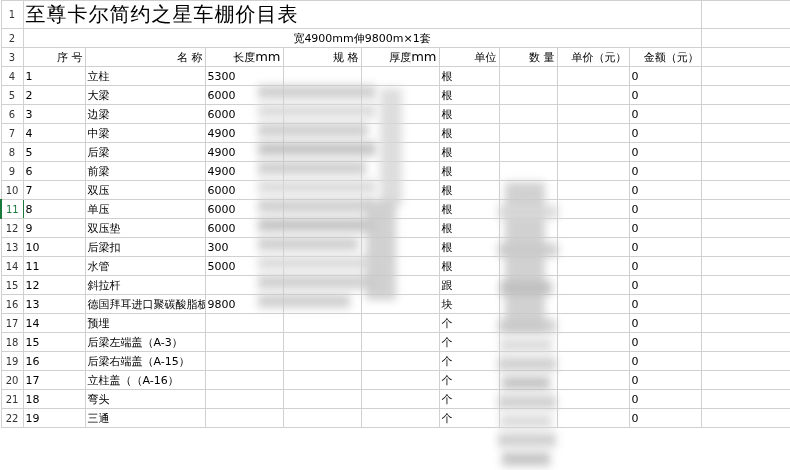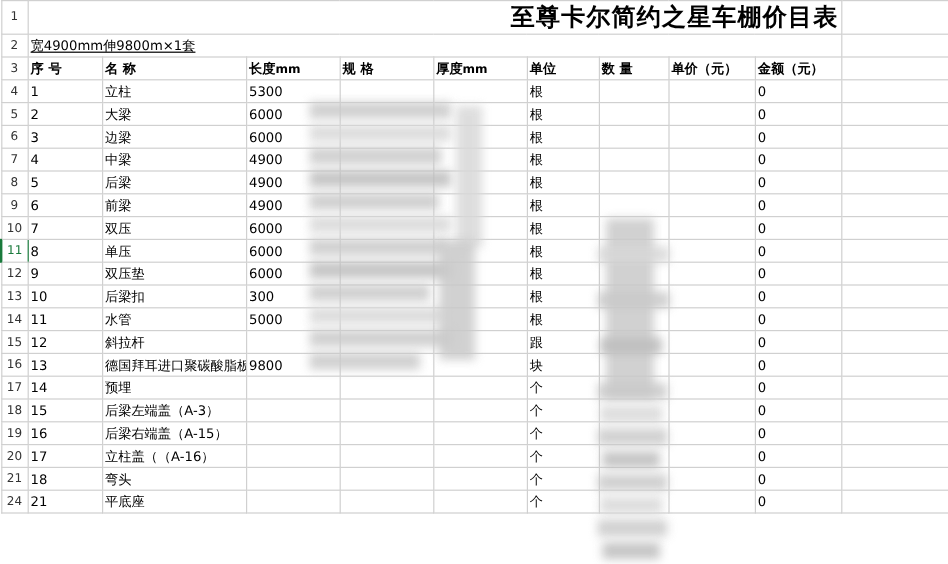--- a/index.html
+++ b/index.html
@@ -39,38 +39,37 @@
   .c-name{width:120px;}
   .c-len{width:78px;}
   .c-spec{width:78px;}
   .c-thick{width:78px;}
   .c-unit{width:60px;}
   .c-qty{width:58px;}
   .c-price{width:72px;}
   .c-amount{width:72px;}
 
   .title-cell{
-    text-align:right;
+    text-align:left;
     font-size:20px;
-    font-weight:bold;
+    font-weight:normal;
     letter-spacing:1px;
     height:28px;
   }
   .subtitle-cell{
+    text-align:center;
     font-size:11px;
     height:17px;
-    text-decoration:underline;
   }
   .hdr-cell{
-    text-align:left;
+    text-align:right;
     font-size:11px;
     height:20px;
-    font-weight:bold;
-  }
-  .hdr-cell .sub{font-size:10px;vertical-align:baseline;}
+  }
+  .hdr-cell .sub{font-size:13px;vertical-align:baseline;}
   .num0{text-align:left;}
   .blank{}
   
   .blurwrap{position:absolute;left:0;top:0;width:790px;height:470px;pointer-events:none;}
   .blur{
     position:absolute;
     background:#c9c9c9;
     filter:blur(4px);
     opacity:.85;
   }
@@ -369,35 +368,35 @@
         <td></td>
         <td></td>
         <td></td>
         <td>个</td>
         <td></td>
         <td></td>
         <td class="num0">0</td>
         <td class="blank"></td>
       </tr>
 
-
-
-      <tr>
-        <td class="rowhdr">24</td>
-        <td>21</td>
-        <td>平底座</td>
-        <td></td>
-        <td></td>
-        <td></td>
-        <td>个</td>
-        <td></td>
-        <td></td>
-        <td class="num0">0</td>
-        <td class="blank"></td>
-      </tr>
+      <tr>
+        <td class="rowhdr">22</td>
+        <td>19</td>
+        <td>三通</td>
+        <td></td>
+        <td></td>
+        <td></td>
+        <td>个</td>
+        <td></td>
+        <td></td>
+        <td class="num0">0</td>
+        <td class="blank"></td>
+      </tr>
+
+
 
     </tbody>
   </table>
 
   <div class="blurwrap">
     <div class="blur" style="left:258px;top:85px;width:118px;height:14px;"></div>
     <div class="blur light" style="left:258px;top:104px;width:118px;height:14px;"></div>
     <div class="blur" style="left:258px;top:123px;width:110px;height:14px;"></div>
     <div class="blur dark" style="left:258px;top:142px;width:118px;height:14px;"></div>
     <div class="blur" style="left:258px;top:161px;width:108px;height:14px;"></div>

